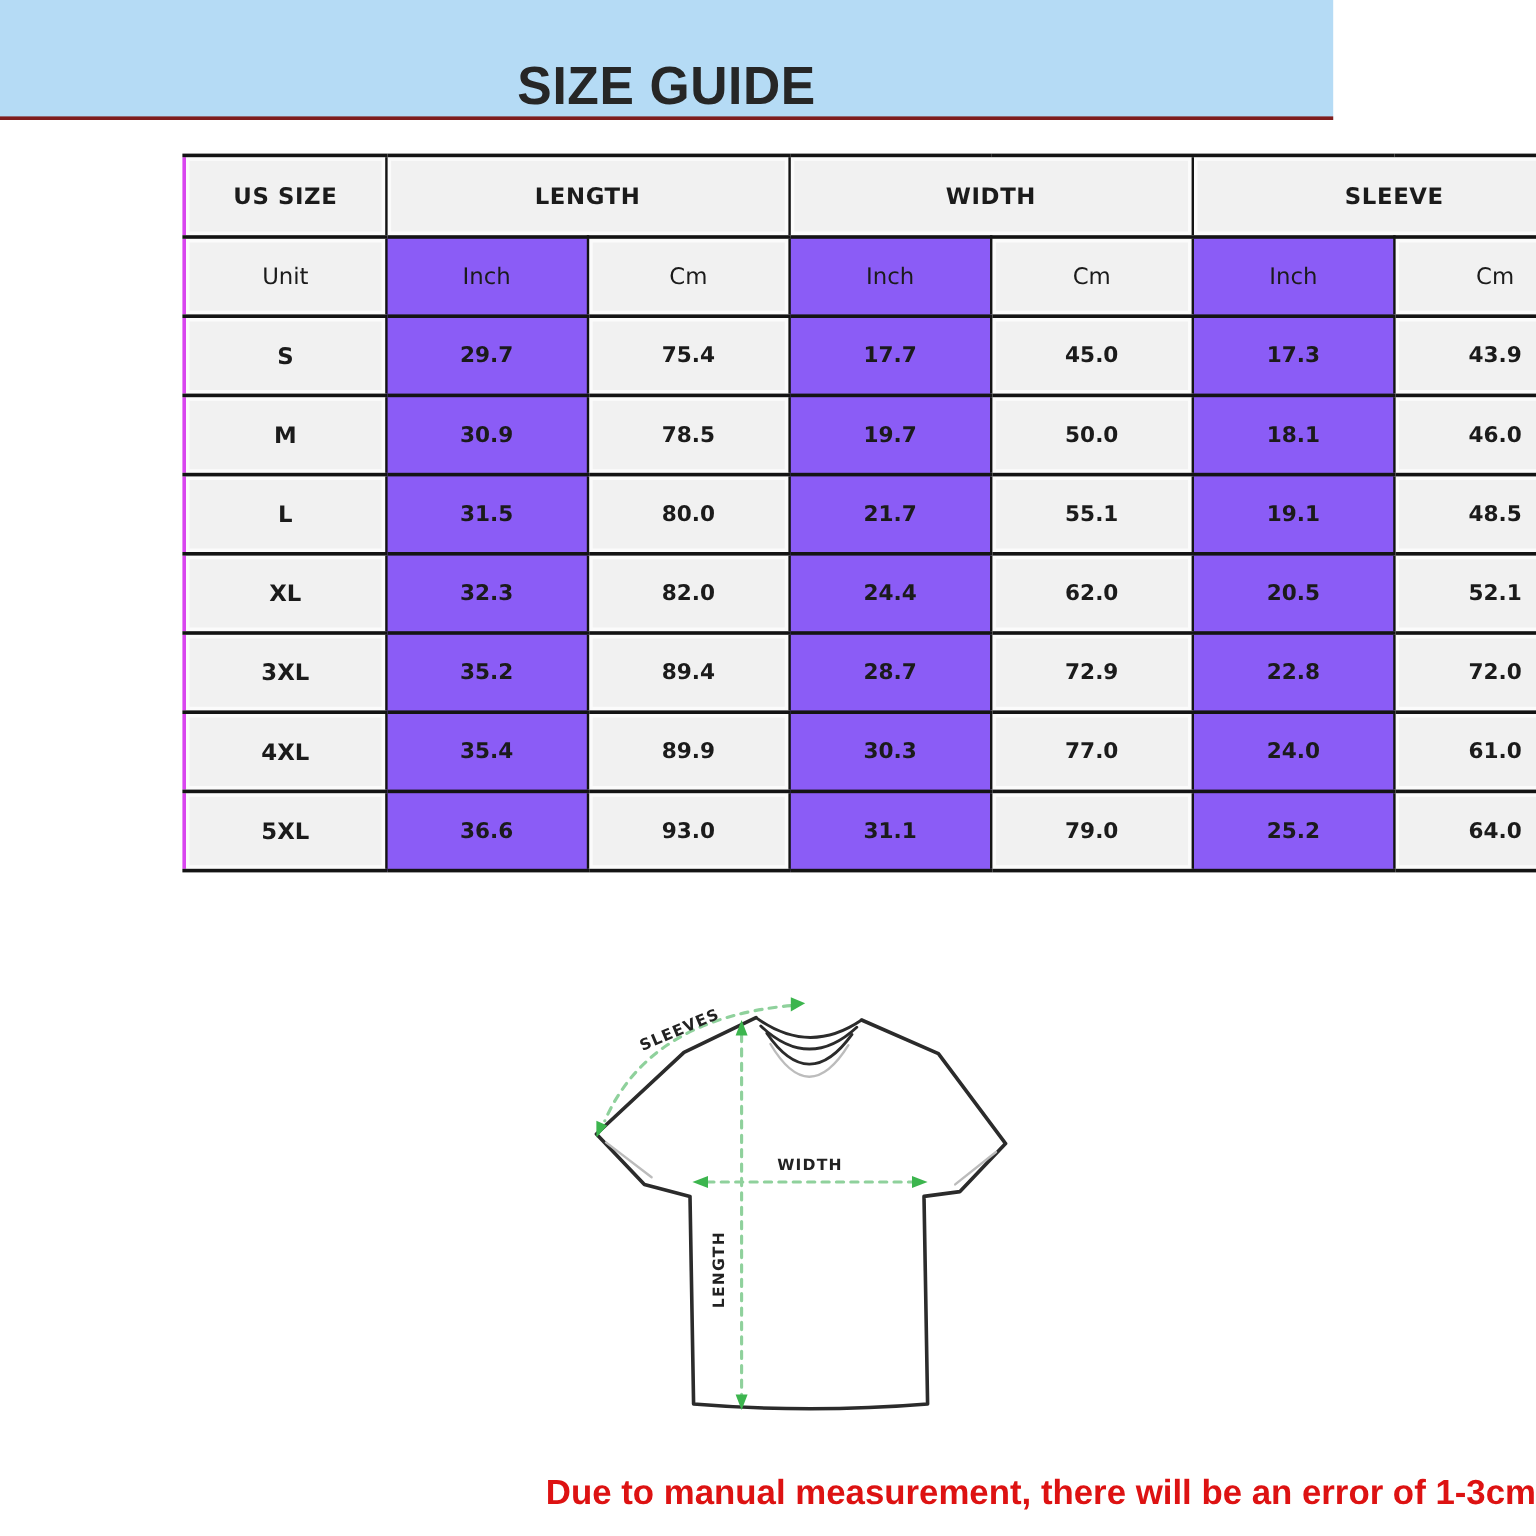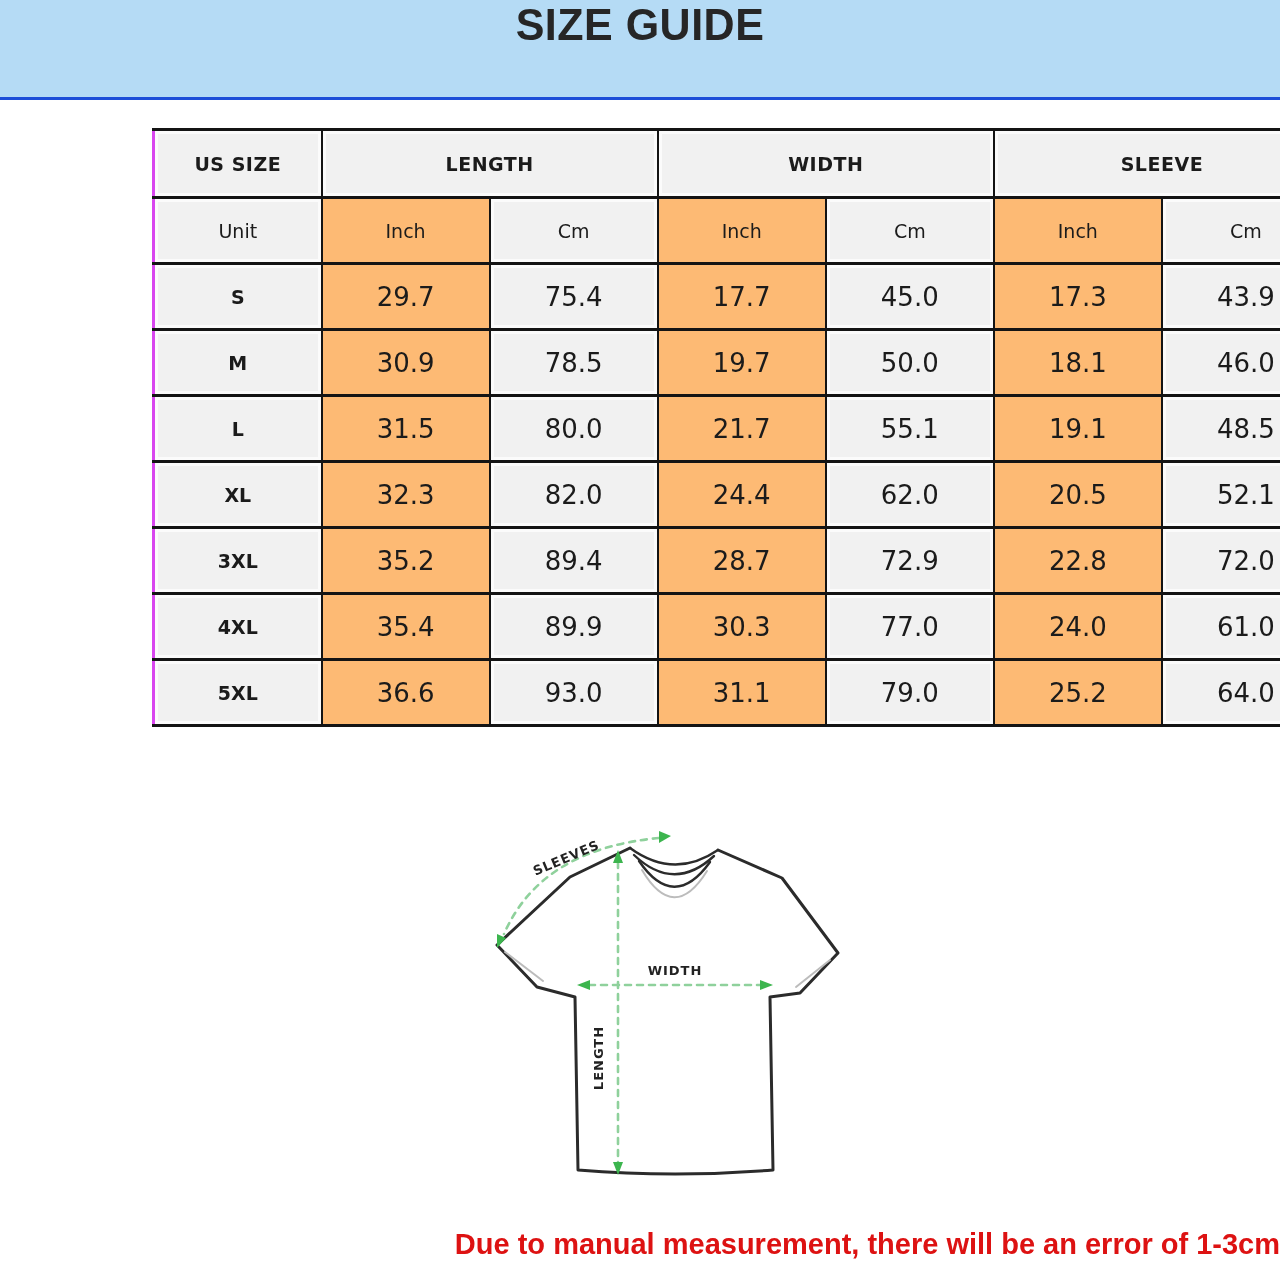--- a/index.html
+++ b/index.html
@@ -1,23 +1,23 @@
 <!DOCTYPE html>
 <html><head>
 <meta charset="utf-8">
 <style>
   * { margin: 0; padding: 0; box-sizing: border-box; }
   html, body { width: 1280px; height: 1280px; background: #ffffff; overflow: hidden; }
   body { font-family: "DejaVu Sans", "Liberation Sans", sans-serif; position: relative; }
 
   
   .banner {
-    position: absolute; left: 0; top: 0; width: 1280px; height: 100px;
-    background: #b5dbf5; border-bottom: 3px solid #1d4ed8;
-    display: flex; align-items: flex-start; justify-content: center;
+    position: absolute; left: 0; top: 0; width: 1111px; height: 100px;
+    background: #b5dbf5; border-bottom: 3px solid #7f1d1d;
+    display: flex; align-items: flex-end; justify-content: center;
   }
   .banner h1 {
     font-family: "Liberation Sans", sans-serif;
     font-size: 43px; font-weight: 700; letter-spacing: 0.5px;
     color: #262626; transform: scaleY(1.04);
   }
 
   
   table.size-table {
     position: absolute; left: 152px; top: 128px; width: 1180px;
@@ -26,25 +26,25 @@
     color: #1b1b1b;
   }
   table.size-table td {
     border: 2px solid #141414;
     border-top-width: 3px; border-bottom-width: 3px;
     text-align: center; vertical-align: middle;
     height: 66px;
   }
   table.size-table tr.group-row td { height: 68px; }
   .g { background: #f1f1f1; box-shadow: inset 0 0 0 3px #fbfbfb; }
-  .w { background: #fdba74; }
+  .w { background: #8b5cf6; }
   .hdr  { font-weight: 700; font-size: 19px; letter-spacing: 0.5px; }
   .unit { font-weight: 400; font-size: 19px; }
   .size { font-weight: 700; font-size: 19px; }
-  .val  { font-weight: 400; font-size: 26px; }
+  .val  { font-weight: 700; font-size: 18px; }
 
   
   .diagram { position: absolute; left: 455px; top: 800px; width: 450px; height: 420px; }
   .diagram svg { width: 100%; height: 100%; }
   .shirt-line { fill: none; stroke: #2b2b2b; stroke-width: 3; stroke-linejoin: round; stroke-linecap: round; }
   .shirt-thin { fill: none; stroke: #2b2b2b; stroke-width: 2.4; stroke-linecap: round; }
   .seam { fill: none; stroke: #bcbcbc; stroke-width: 2; stroke-linecap: round; }
   .dash { fill: none; stroke: #8fd19c; stroke-width: 2.6; stroke-dasharray: 6 6; stroke-linecap: round; }
   .ah { fill: #3cb54e; }
   .dlabel {

